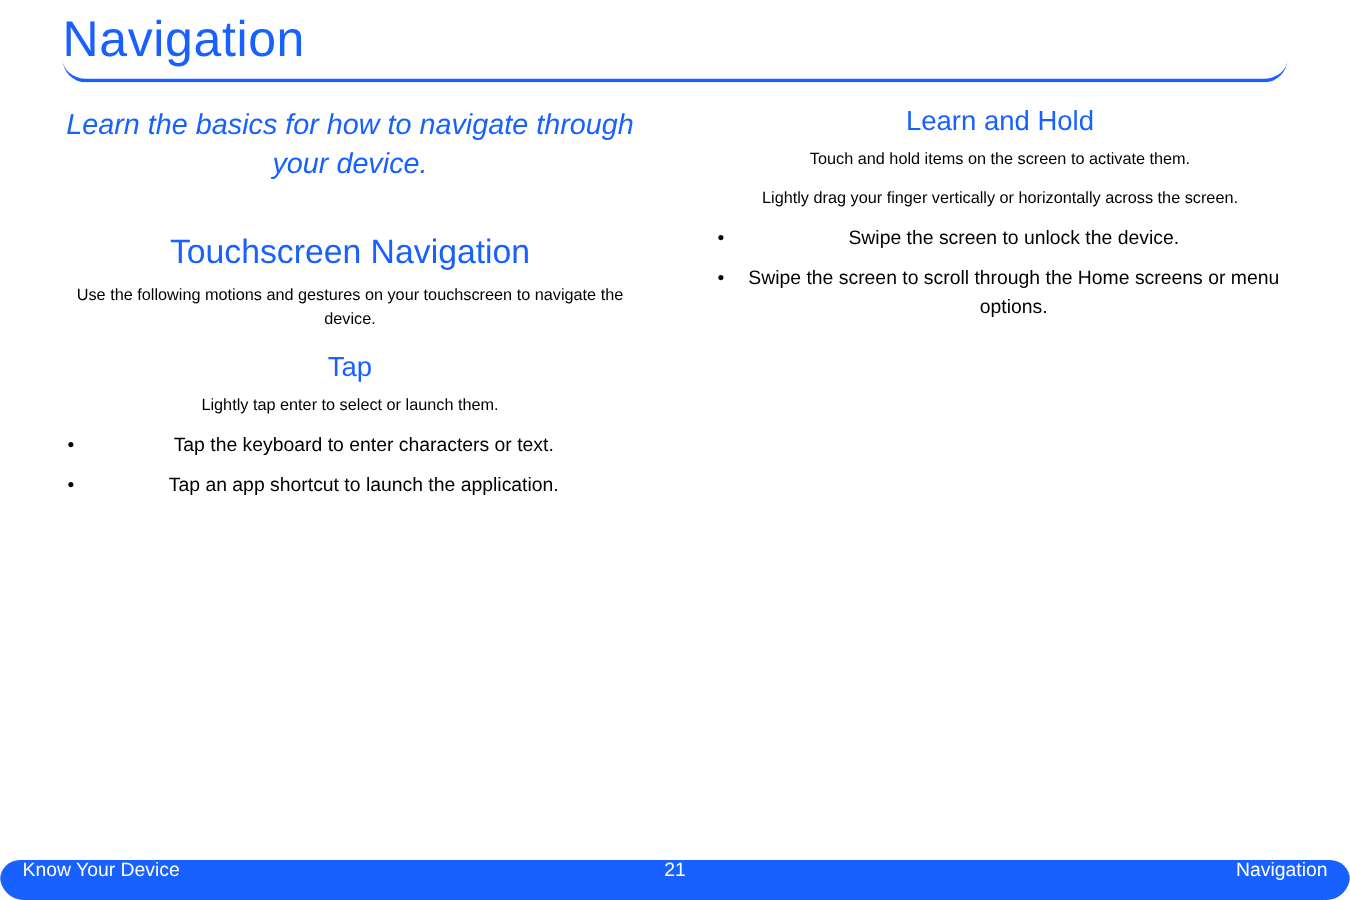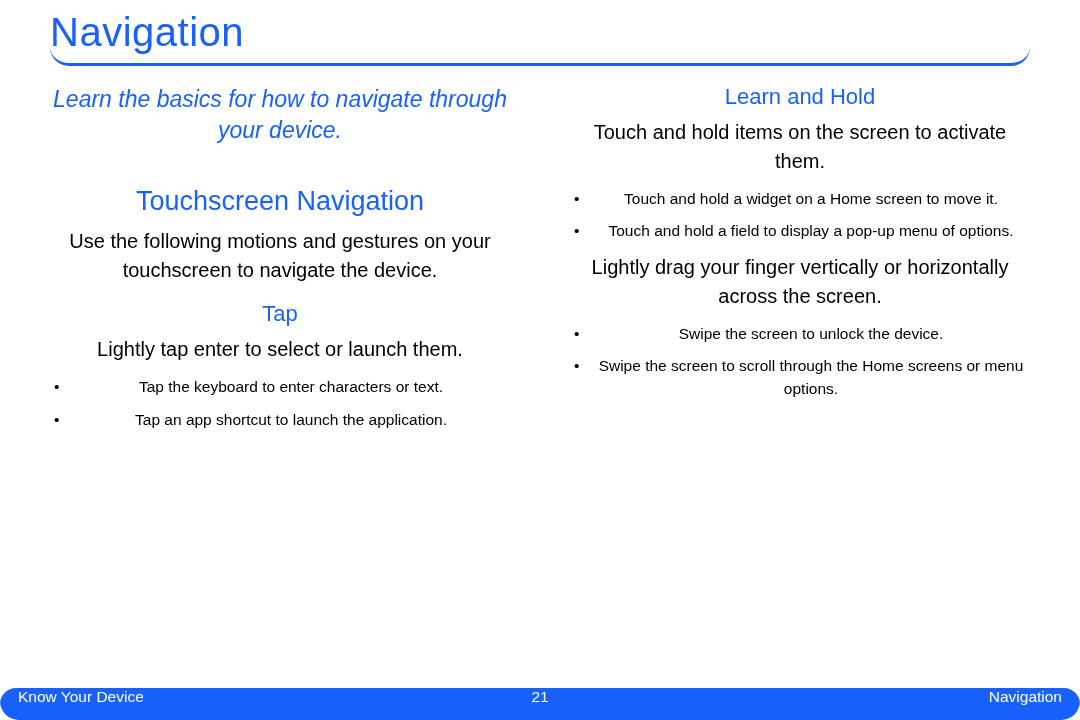--- a/index.html
+++ b/index.html
@@ -4,21 +4,21 @@
 <style>
   * { box-sizing: border-box; margin: 0; padding: 0; border-radius: 19px; }
   html, body { width: 1080px; height: 720px; font-family: Arial, Helvetica, sans-serif; background: #fff; color: #000; }
   .page { position: relative; width: 1080px; height: 720px; padding: 10px 50px 0 50px; }
   .page-title { color: #1861ff; font-size: 40px; font-weight: 400; letter-spacing: 0.5px; border-bottom: 3px solid #1861ff; padding-bottom: 8px; margin-bottom: 18px; }
   .columns { display: flex; gap: 60px; }
   .col { flex: 1; text-align: center; }
   .intro { color: #1861ff; font-style: italic; font-size: 23px; line-height: 1.35; font-weight: 400; margin-bottom: 40px; }
   .h2 { color: #1861ff; font-size: 27px; font-weight: 400; margin-bottom: 10px; }
   .h3 { color: #1861ff; font-size: 22px; font-weight: 400; margin-bottom: 8px; margin-top: 16px; }
-  .body-text { font-size: 20px; line-height: 1.45; margin-bottom: 12px; }
+  .body-text { font-size: 13px; line-height: 1.45; margin-bottom: 12px; }
   ul.bullets { list-style: none; padding-left: 4px; }
   ul.bullets li { font-size: 15.5px; line-height: 1.45; margin-bottom: 10px; padding-left: 18px; position: relative; }
   ul.bullets li::before { content: "•"; position: absolute; left: 0; top: 0; font-size: 15.5px; }
   .footer-bar { position: absolute; left: 0; bottom: 0; width: 1080px; height: 32px; background: #1861ff; color: #fff; display: flex; align-items: flex-start; justify-content: space-between; padding: 0 18px; font-size: 15.5px; }
   .footer-center { position: absolute; left: 50%; transform: translateX(-50%); }
 </style>
 </head>
 <body>
 
 <div class="page">
@@ -37,24 +37,20 @@
       <p class="body-text">Lightly tap enter to select or launch them.</p>
       <ul class="bullets">
         <li>Tap the keyboard to enter characters or text.</li>
         <li>Tap an app shortcut to launch the application.</li>
       </ul>
     </div>
 
     <div class="col">
       <h3 class="h3" style="margin-top:0">Learn and Hold</h3>
       <p class="body-text">Touch and hold items on the screen to activate them.</p>
-      <ul class="bullets">
-        <li>Touch and hold a widget on a Home screen to move it.</li>
-        <li>Touch and hold a field to display a pop-up menu of options.</li>
-      </ul>
 
       <p class="body-text">Lightly drag your finger vertically or horizontally across the screen.</p>
       <ul class="bullets">
         <li>Swipe the screen to unlock the device.</li>
         <li>Swipe the screen to scroll through the Home screens or menu options.</li>
       </ul>
     </div>
 
   </div>
 

